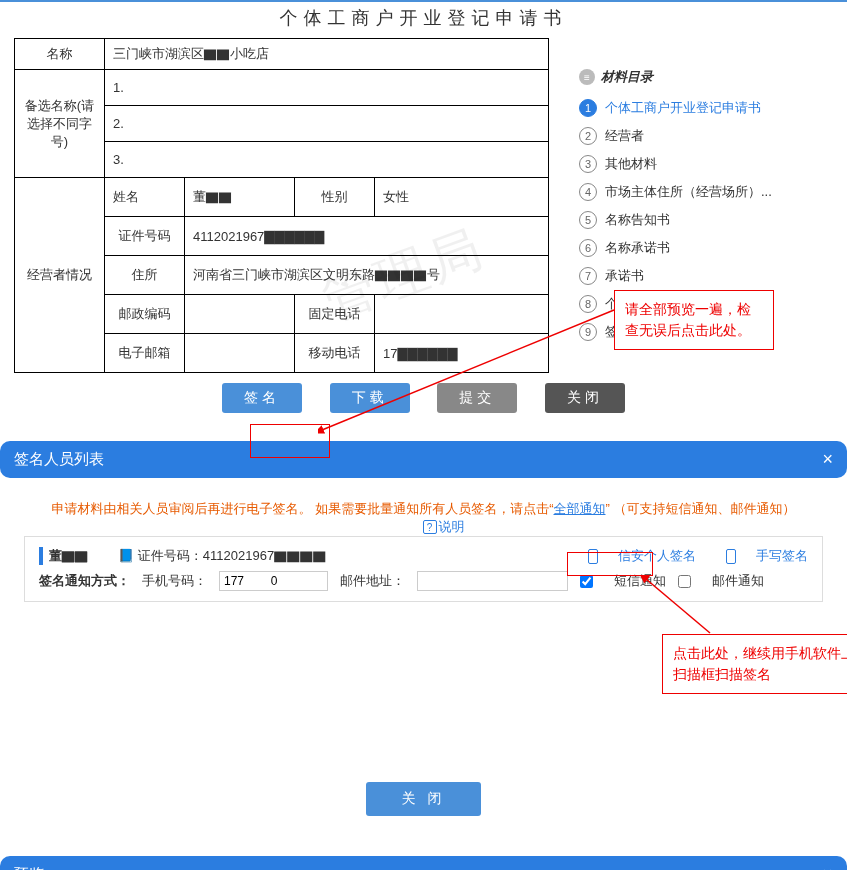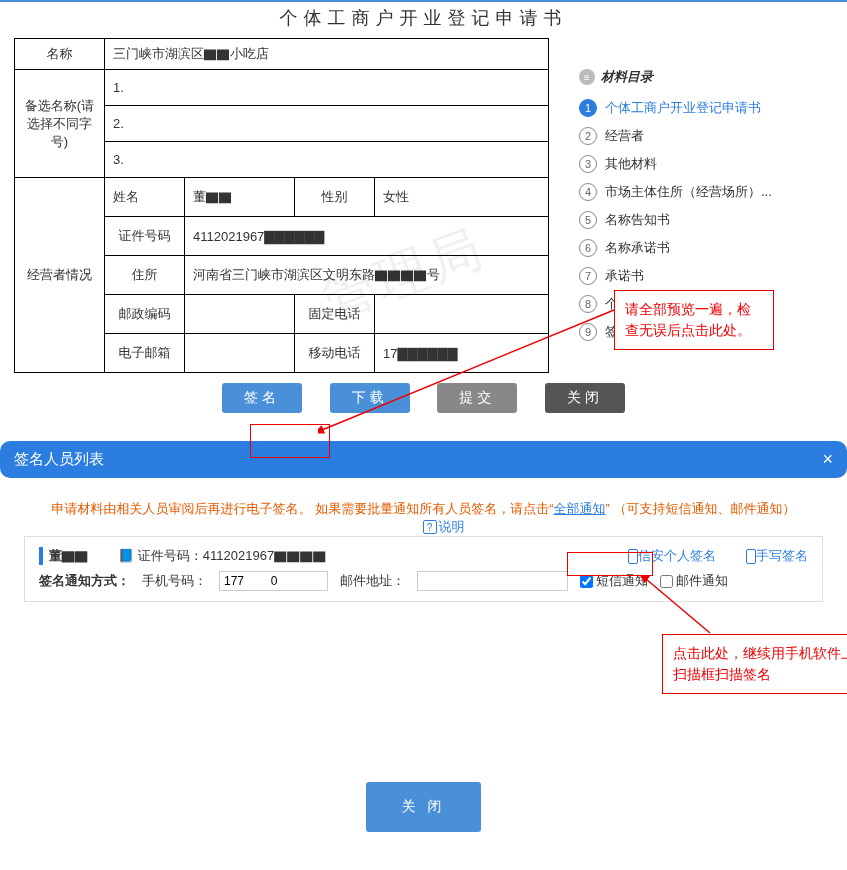--- a/index.html
+++ b/index.html
@@ -37,28 +37,28 @@
     
     .sign-panel { padding: 22px 24px 0; }
     .sign-hint { color: #e75a00; text-align: center; font-size: 13px; }
     .sign-hint a { color: #2b7de0; text-decoration: underline; cursor: pointer; }
     .help-link { color: #2b7de0; cursor: pointer; margin-left: 40px; }
     .help-icon { display: inline-block; width: 14px; height: 14px; border: 1px solid #2b7de0; border-radius: 2px; color: #2b7de0; font-size: 10px; text-align: center; line-height: 13px; margin-right: 2px; }
     
     .sign-box { border: 1px solid #ddd; padding: 10px 14px; font-size: 13px; }
     .sign-row1 { display: flex; align-items: center; gap: 30px; margin-bottom: 6px; }
     .sign-name { border-left: 4px solid #2b7de0; padding-left: 6px; font-weight: bold; }
-    .sig-link { color: #2b7de0; cursor: pointer; display: inline-flex; align-items: center; gap: 0; }
+    .sig-link { color: #2b7de0; cursor: pointer; display: inline-flex; align-items: center; gap: 20px; }
     .phone-ico { display: inline-block; width: 10px; height: 15px; border: 1.5px solid #2b7de0; border-radius: 2px; position: relative; }
     .sign-row2 { display: flex; align-items: center; gap: 12px; flex-wrap: wrap; }
     .sign-row2 input[type=text] { border: 1px solid #ccc; padding: 2px 4px; font-size: 12px; }
-    .sign-row2 label { display: inline-flex; align-items: center; gap: 3px; }
+    .sign-row2 label { display: inline-flex; align-items: center; gap: 21px; }
     
     .big-close { text-align: center; padding: 180px 0 40px; }
-    .big-close .btn { padding: 16px 36px; }
+    .big-close .btn { padding: 8px 36px; }
     
     svg.arrow { position: absolute; pointer-events: none; }
     
     .redbox1 { position: absolute; left: 250px; top: 424px; width: 80px; height: 34px; border: 1.5px solid #e00; pointer-events: none; }
     .redbox2 { position: absolute; left: 567px; top: 552px; width: 86px; height: 24px; border: 1.5px solid #e00; pointer-events: none; }
     
     .page-wrap { position: relative; }
   </style>
 </head>
 <body>

